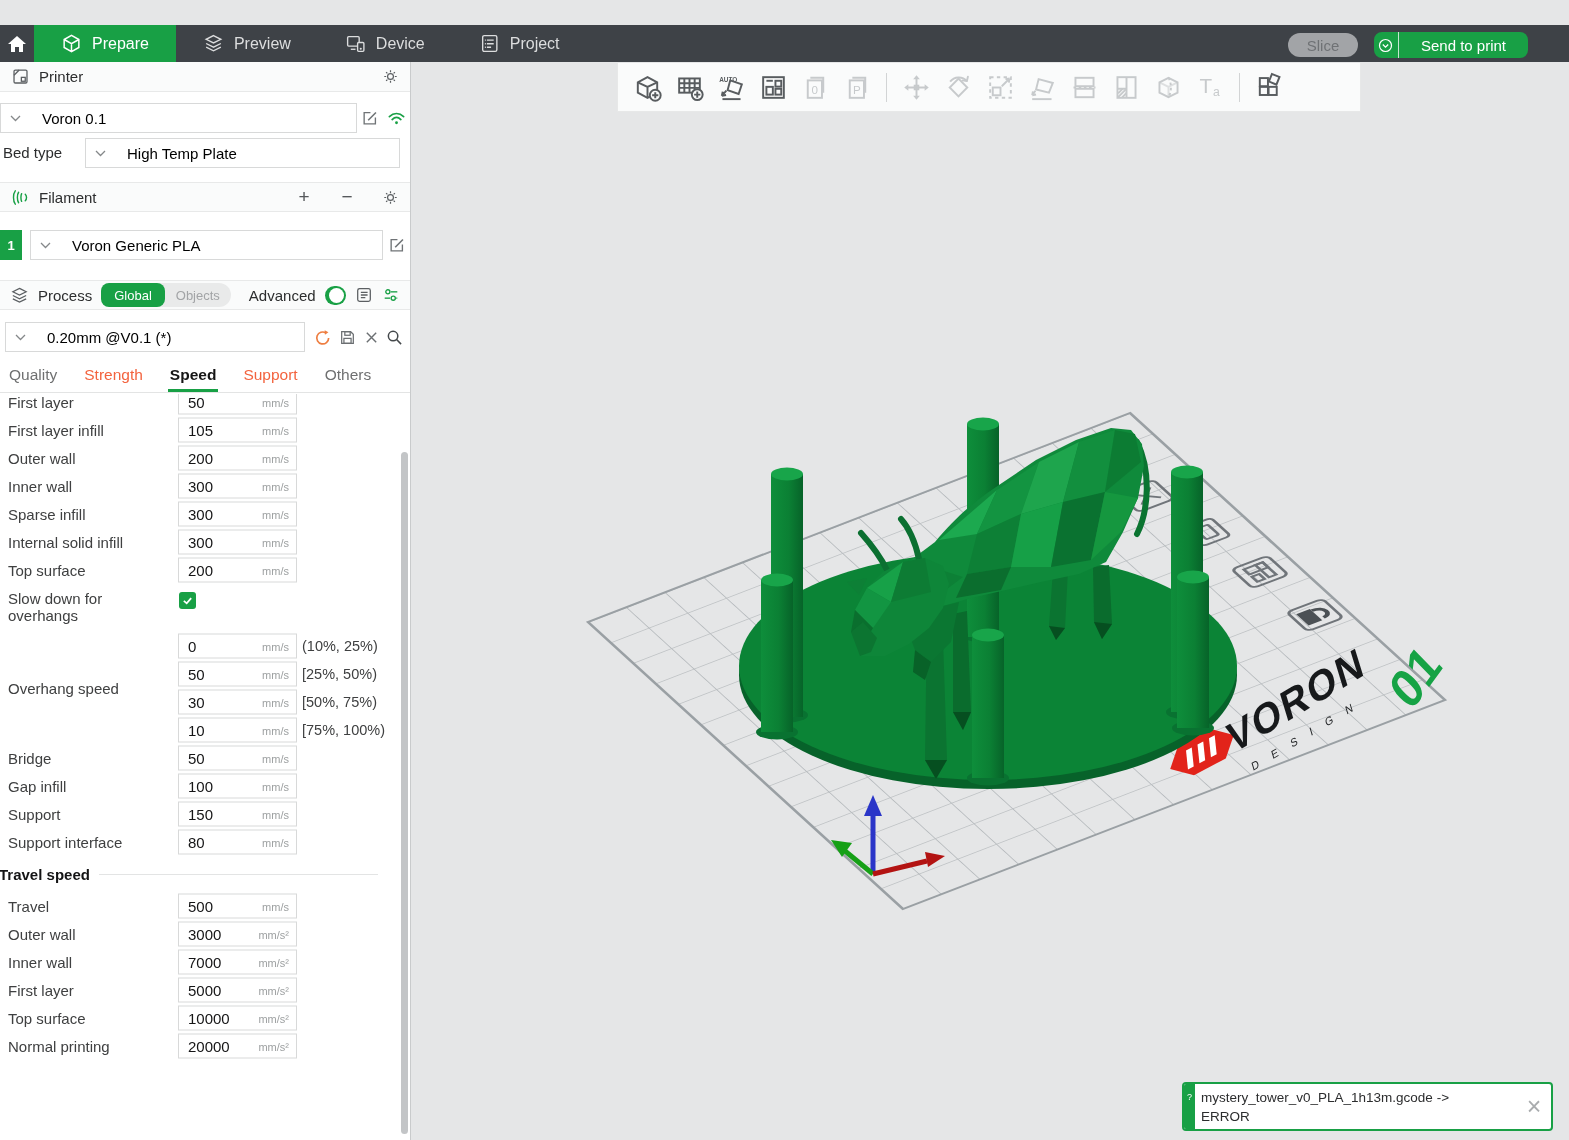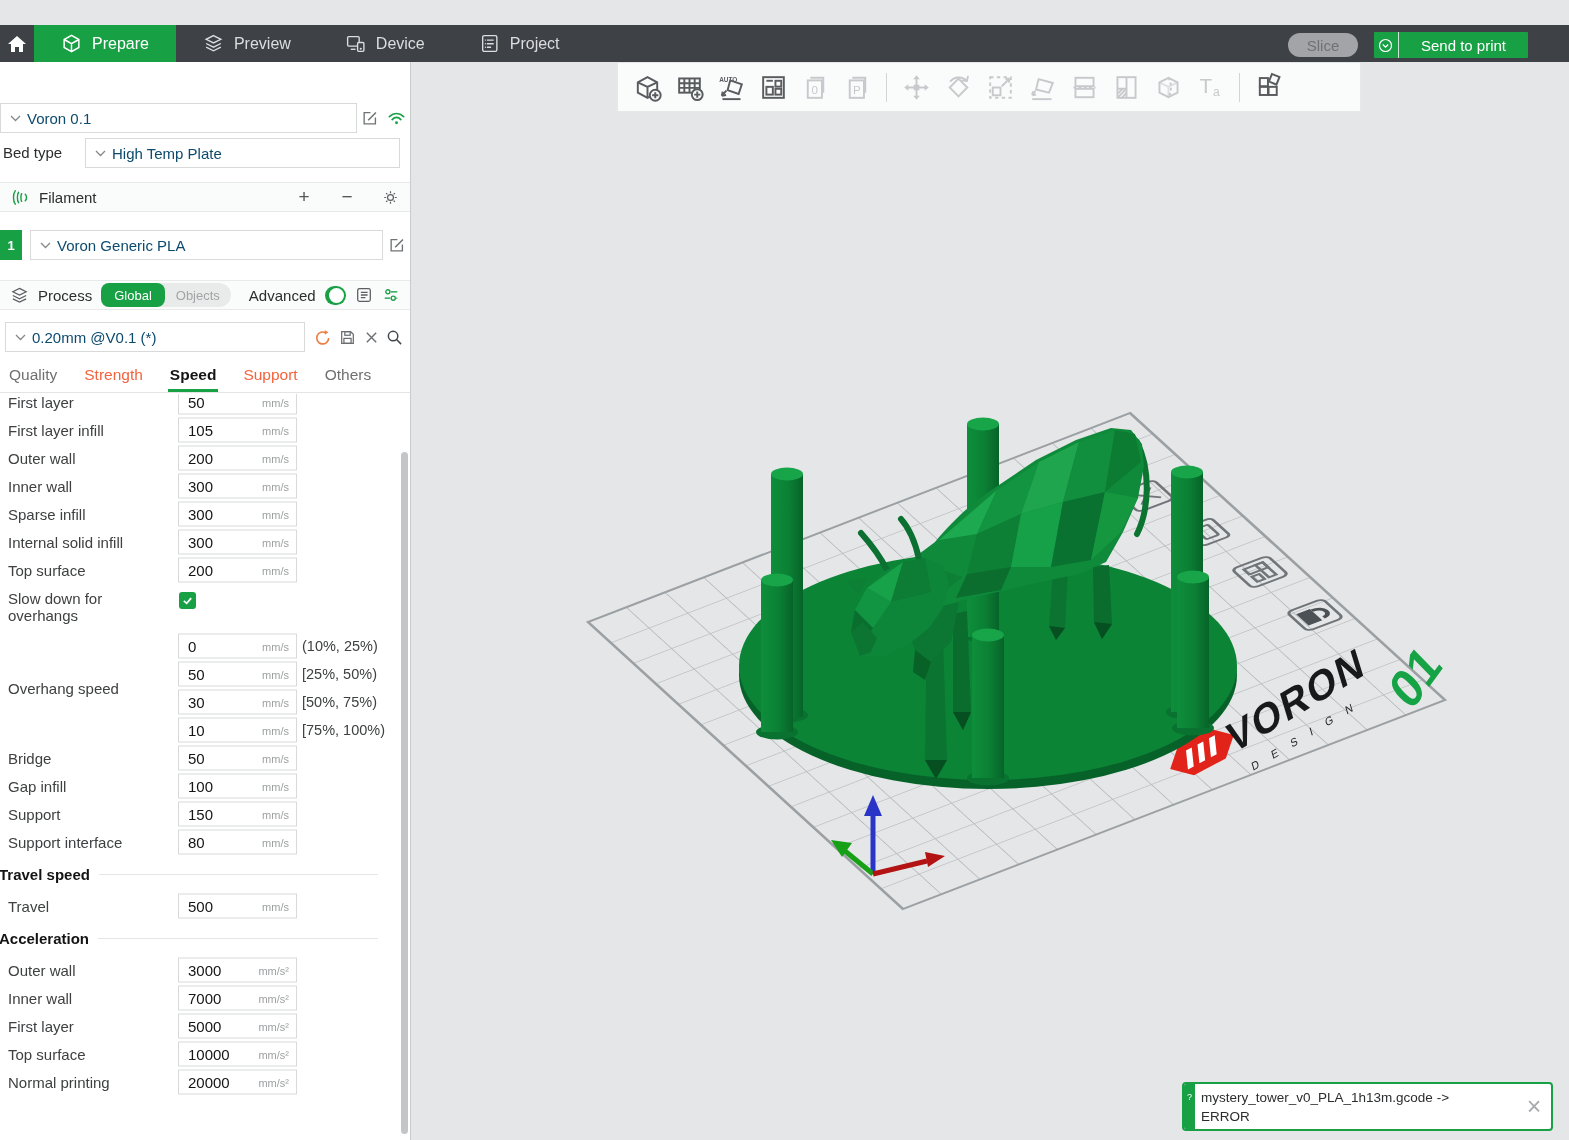--- a/index.html
+++ b/index.html
@@ -23,34 +23,34 @@
 
   
   #navbar{position:absolute;left:0;top:25px;width:1569px;height:37px;background:#3e4247;
           display:flex;align-items:stretch;}
   #homebtn{width:34px;display:flex;align-items:center;justify-content:center;}
   .navtab{display:flex;align-items:center;gap:10px;padding:8px 27px;color:#dcddde;font-size:16px;text-align:center;}
   .navtab.active{background:#18a045;color:#fff;}
   .navtab svg{width:21px;height:21px;}
   #slice-btn{position:absolute;right:211px;top:8px;width:70px;height:24px;border-radius:12px;
              background:#a2a4a7;color:#6f7275;font-size:15px;display:flex;align-items:center;justify-content:center;}
-  #send-btn{position:absolute;right:41px;top:7px;height:26px;display:flex;border-radius:1px;overflow:hidden;}
+  #send-btn{position:absolute;right:41px;top:7px;height:26px;display:flex;border-radius:8px;overflow:hidden;}
   #send-chev{width:25px;background:#18a045;display:flex;align-items:center;justify-content:center;border-right:1px solid rgba(255,255,255,.75);}
   #send-main{background:#18a045;color:#fff;font-size:15px;display:flex;align-items:center;padding:0 22px;}
 
   
   #panel{position:absolute;left:0;top:62px;width:411px;height:1078px;background:#fff;
          border-right:1px solid #c9cbcc;overflow:hidden;}
   .sechead{position:absolute;left:0;width:410px;height:30px;background:#fafbfb;
            border-top:1px solid #e8e9e9;border-bottom:1px solid #e8e9e9;
            display:flex;align-items:center;gap:9px;padding:0 10px;font-size:15px;color:#2c2d2e;}
   .sechead .sp{flex:1;}
   .hico{display:inline-flex;width:20px;height:20px;align-items:center;justify-content:center;}
   .selbox{position:absolute;height:30px;background:#fff;border:1px solid #d8d9d9;
-          display:flex;align-items:center;gap:6px;padding:0 9px;font-size:15px;color:#0c4a6e;}
+          display:flex;align-items:center;gap:21px;padding:0 9px;font-size:15px;color:#000000;}
   .rowlab{position:absolute;font-size:15px;color:#2c2d2e;}
   .mini-ico{position:absolute;width:20px;height:20px;display:flex;align-items:center;justify-content:center;}
   #fil-badge{position:absolute;left:0;top:168px;width:22px;height:30px;background:#18a045;color:#fff;
              font-size:13px;font-weight:bold;display:flex;align-items:center;justify-content:center;}
   .pill{display:flex;align-items:center;height:24px;border-radius:12px;background:#e9eaea;}
   .pill .on{height:24px;border-radius:8px;background:#18a045;color:#fff;font-size:13px;
             display:flex;align-items:center;padding:0 13px;}
   .pill .off{color:#a2a4a6;font-size:13px;padding:0 11px;}
   .toggle{width:35px;height:19px;border-radius:10px;background:#18a045;position:relative;}
   .toggle i{position:absolute;right:2px;top:2px;width:15px;height:15px;border-radius:50%;background:#fff;}
@@ -203,20 +203,37 @@
             <circle cx="7.5" cy="7.5" r="6" fill="none" stroke="#fff" stroke-width="1.2"></circle>
             <path d="M4.8,6.5 7.5,9.2 10.2,6.5" fill="none" stroke="#fff" stroke-width="1.3"></path>
           </svg>
       </div>
       <div id="send-main">Send to print</div>
     </div>
   </div>
 
   <div id="panel">
 
+    <div class="sechead" style="top:0;border-top:none">
+      <span class="hico">
+        <svg width="19" height="19" viewBox="0 0 22 22">
+            <rect x="3.5" y="3.5" width="15" height="15" rx="1.5" stroke="#5b5f62" stroke-width="1.5" fill="none"></rect>
+            <path d="M3.5,9.5 9.5,3.5" stroke="#5b5f62" stroke-width="1.5"></path>
+            <rect x="12" y="12" width="4.5" height="4.5" stroke="#5b5f62" stroke-width="1.5" fill="none"></rect>
+          </svg>
+      </span>
+      <span>Printer</span>
+        <span class="sp"></span>
+      <span class="hico">
+        <svg width="19" height="19" viewBox="0 0 22 22" fill="none" stroke="#5b5f62" stroke-width="1.4">
+            <circle cx="11" cy="11" r="3.4"></circle>
+            <path d="M11,3.8 V6 M11,16 V18.2 M3.8,11 H6 M16,11 H18.2 M5.9,5.9 7.4,7.4 M14.6,14.6 16.1,16.1 M16.1,5.9 14.6,7.4 M7.4,14.6 5.9,16.1"></path>
+          </svg>
+      </span>
+    </div>
 
     <div class="selbox" style="left:0;top:41px;width:357px">
       <svg width="11" height="7" viewBox="0 0 11 7">
           <path d="M1,1 5.5,5.5 10,1" stroke="#85888a" stroke-width="1.3" fill="none"></path>
         </svg>
       <span>Voron 0.1</span>
     </div>
     <span class="mini-ico" style="left:360px;top:46px">
       <svg width="18" height="18" viewBox="0 0 20 20" fill="none" stroke="#6f7376" stroke-width="1.5">
           <path d="M16,9.5 V16.5 H3.5 V4 H10.5"></path>
@@ -468,24 +485,20 @@
           <div class="ssection">
             <span class="ssec-label">Travel speed</span>
             <span class="ssec-line"></span>
           </div>
           <div class="srow">
             <div class="slabel">Travel</div>
             <div class="sinput">
               <span class="sval">500</span>
               <span class="sunit">mm/s</span>
             </div>
-          </div>
-          <div class="ssection">
-            <span class="ssec-label">Acceleration</span>
-            <span class="ssec-line"></span>
           </div>
           <div class="srow">
             <div class="slabel">Outer wall</div>
             <div class="sinput">
               <span class="sval">3000</span>
               <span class="sunit">mm/s²</span>
             </div>
           </div>
           <div class="srow">
             <div class="slabel">Inner wall</div>

